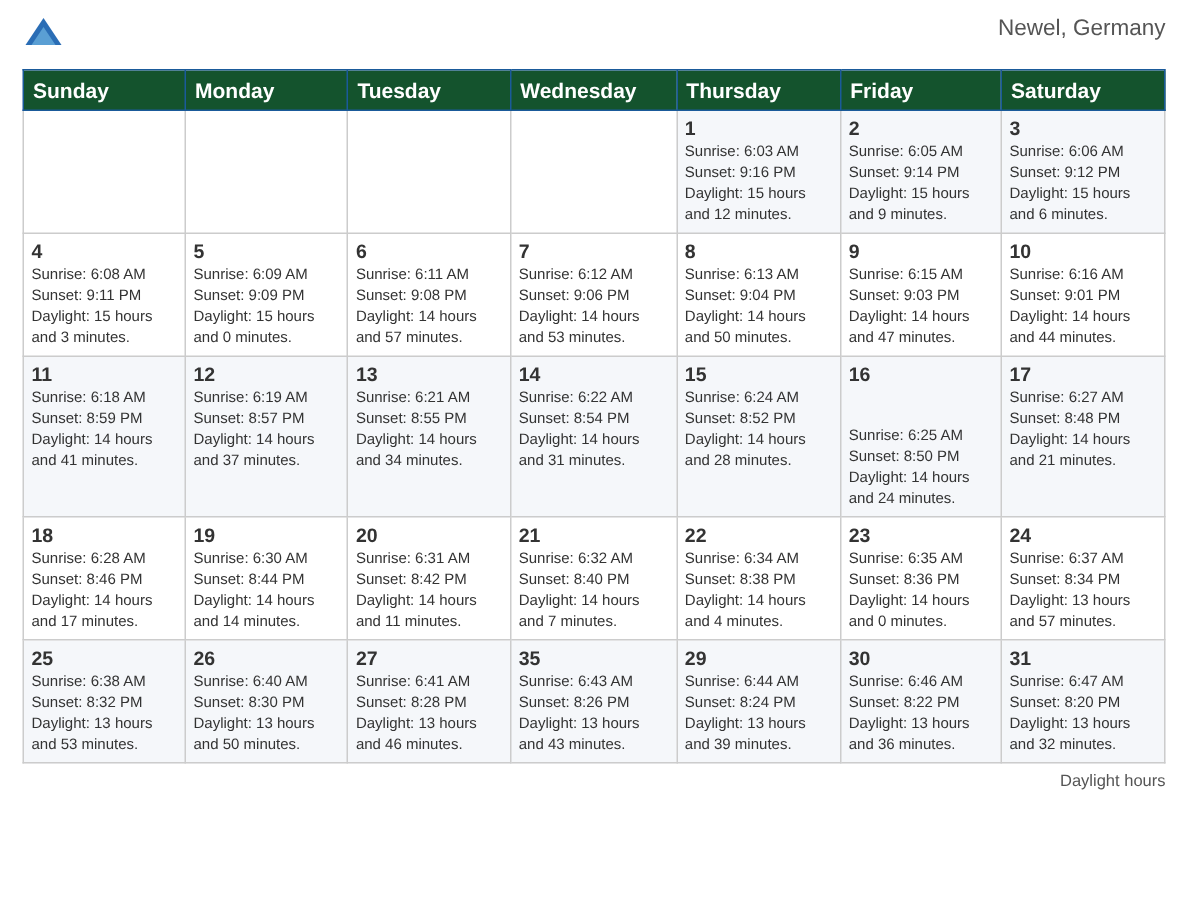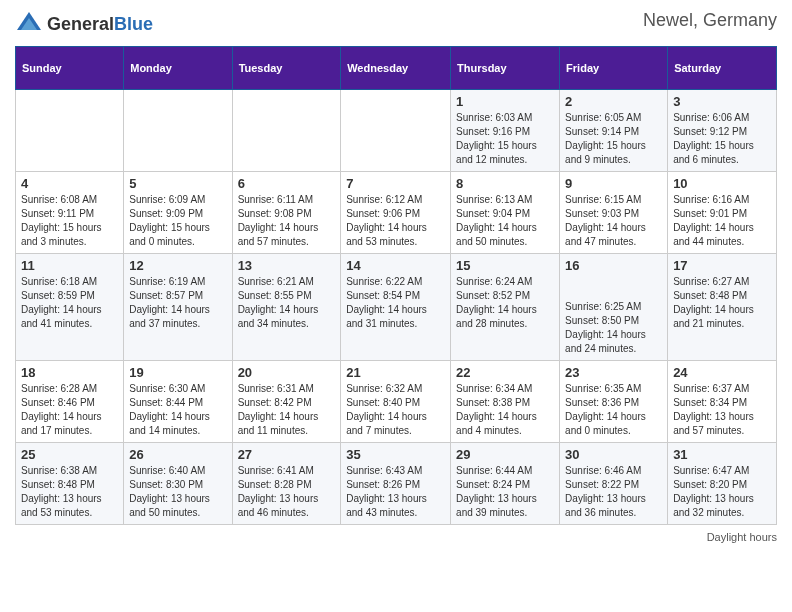--- a/index.html
+++ b/index.html
@@ -38,34 +38,34 @@
     .title-block {
       text-align: right;
     }
     .month-year {
       font-size: 36px;
       font-weight: normal;
       color: #333;
       line-height: 1.1;
     }
     .location {
-      font-size: 18px;
+      font-size: 15px;
       color: #555;
     }
     .calendar-table {
       width: 100%;
       border-collapse: collapse;
       font-size: 11px;
     }
     .calendar-table th {
-      background-color: #4c1d95;
+      background-color: #14532d;
       color: #fff;
       text-align: left;
-      padding: 15px 6px;
-      font-size: 11px;
+      padding: 5px 6px;
+      font-size: 14px;
       font-weight: bold;
       border: 1px solid #1a5a9a;
     }
     .calendar-table td {
       border: 1px solid #ccc;
       vertical-align: top;
       padding: 4px 5px;
       width: 113px;
       height: 80px;
       background: #fff;
@@ -100,23 +100,20 @@
   </style>
 </head>
 <body>
 
 <div class="header">
   <div class="logo">
     <svg class="logo-icon" viewBox="0 0 28 28" xmlns="http://www.w3.org/2000/svg">
       <polygon points="14,2 26,20 2,20" fill="#2a6db5"></polygon>
       <polygon points="14,8 22,20 6,20" fill="#5a9fd4"></polygon>
     </svg>
-    <div>
-      <span class="logo-text-general">General</span><span class="logo-text-blue">Blue</span>
-    </div>
   </div>
   <div class="title-block">
     <div class="location">Newel, Germany</div>
   </div>
 </div>
 
 <table class="calendar-table">
   <thead>
     <tr>
     <th>Sunday</th>
@@ -306,21 +303,21 @@
           <div class="day-info" style="white-space: pre-line;">Sunrise: 6:37 AM
 Sunset: 8:34 PM
 Daylight: 13 hours
 and 57 minutes.</div>
         </td>
       </tr>
       <tr>
         <td>
           <span class="day-num">25</span>
           <div class="day-info" style="white-space: pre-line;">Sunrise: 6:38 AM
-Sunset: 8:48 PM
+Sunset: 8:32 PM
 Daylight: 13 hours
 and 53 minutes.</div>
         </td>
         <td>
           <span class="day-num">26</span>
           <div class="day-info" style="white-space: pre-line;">Sunrise: 6:40 AM
 Sunset: 8:30 PM
 Daylight: 13 hours
 and 50 minutes.</div>
         </td>

